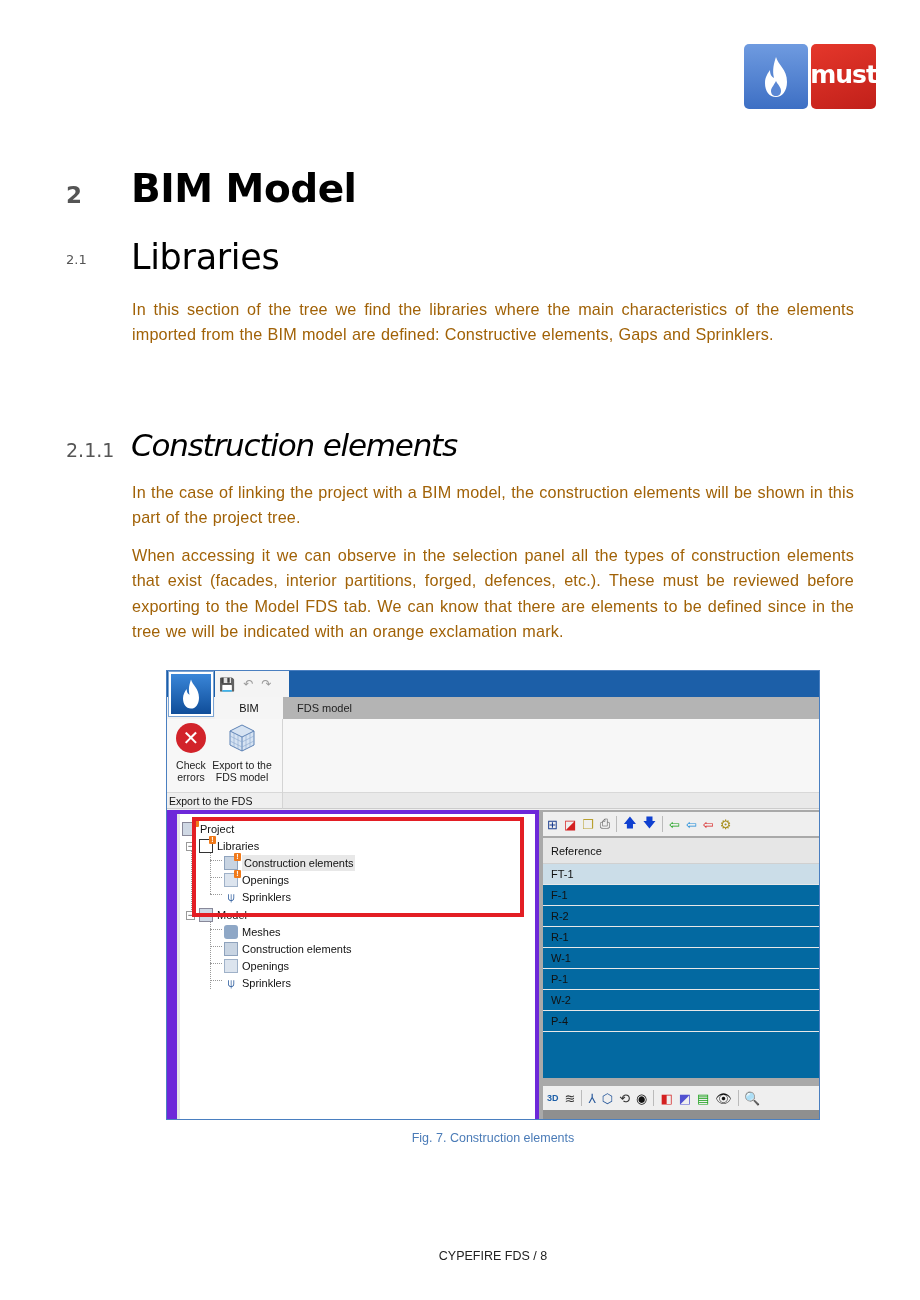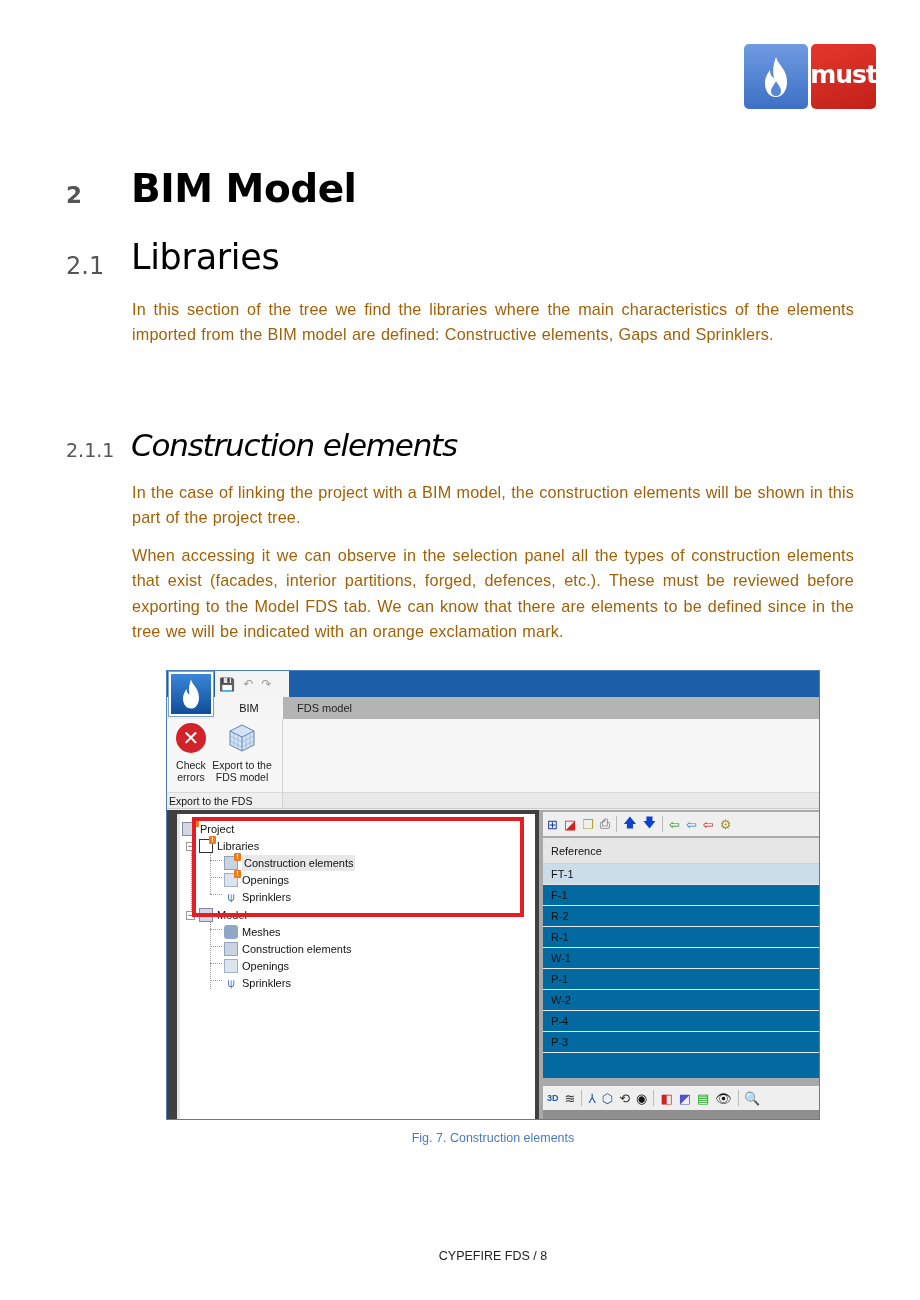--- a/index.html
+++ b/index.html
@@ -9,21 +9,21 @@
   
   .logo { position: absolute; left: 744px; top: 44px; width: 132px; height: 65px; display: flex; gap: 3px; }
   .logo-fire { width: 64px; height: 65px; border-radius: 5px; background: linear-gradient(180deg, #6f9be0 0%, #3d6fc4 100%); display:flex; align-items:center; justify-content:center; }
   .logo-cype { width: 65px; height: 65px; border-radius: 5px; background: linear-gradient(160deg, #e5372b 0%, #c1201a 100%); display:flex; align-items:center; justify-content:center; color:#fff; font-weight: bold; font-size: 25px; font-family: "DejaVu Sans", sans-serif; letter-spacing: -1px; padding-bottom: 4px; }
 
   
   .h-num { position: absolute; color: #555; font-family: "DejaVu Sans", sans-serif; }
   .h-text { position: absolute; color: #000; font-family: "DejaVu Sans", sans-serif; }
   .h1-num { left: 66px; top: 182px; font-size: 23px; font-weight: bold; }
   .h1-text { left: 131px; top: 166px; font-size: 39px; font-weight: bold; letter-spacing: -0.5px; }
-  .h2-num { left: 66px; top: 252px; font-size: 24px; }
+  .h2-num { left: 66px; top: 252px; font-size: 13px; }
   .h2-text { left: 131px; top: 237px; font-size: 35px; letter-spacing: -0.3px; }
   .h3-num { left: 66px; top: 439px; font-size: 19px; }
   .h3-text { left: 131px; top: 427px; font-size: 31px; font-style: italic; letter-spacing: -1.2px; }
 
   .para { position: absolute; left: 132px; width: 722px; font-size: 16.2px; line-height: 25.3px; text-align: justify; color: #a16207; font-family: "Liberation Sans", sans-serif; letter-spacing: 0.15px; word-spacing: 0.5px; }
   .p1 { top: 297px; }
   .p2 { top: 480px; }
   .p3 { top: 543px; }
 
   
@@ -40,21 +40,21 @@
   .ribbon { position: absolute; left: 0; top: 48px; width: 100%; height: 74px; background: #f7f7f7; border-bottom: 1px solid #d8d8d8; }
   .ribbon-group { position: absolute; left: 0; top: 0; width: 116px; height: 74px; border-right: 1px solid #d4d4d4; }
   .rbtn { position: absolute; top: 4px; text-align: center; font-size: 10.5px; line-height: 12px; color: #222; }
   .rbtn-check { left: 4px; width: 40px; }
   .rbtn-export { left: 44px; width: 62px; }
   .err-icon { width: 30px; height: 30px; border-radius: 50%; background: #d2232a; color: #fff; font-weight: bold; font-size: 20px; line-height: 30px; margin: 0 auto 6px; font-family: "DejaVu Sans", sans-serif; }
   .mesh-icon { width: 30px; height: 30px; margin: 0 auto 6px; }
   .ribbon-caption { position: absolute; left: 0; top: 122px; width: 116px; height: 16px; font-size: 10.5px; line-height: 16px; padding-left: 2px; background: #efefef; border-right: 1px solid #d4d4d4; border-bottom: 1px solid #ccc; }
   .caption-strip { position: absolute; left: 116px; top: 122px; width: 538px; height: 16px; background: #e9e9e9; border-bottom: 1px solid #ccc; }
 
-  .tree-panel { position: absolute; left: 0; top: 139px; width: 372px; height: 311px; background: #404040; }
+  .tree-panel { position: absolute; left: 0; top: 139px; width: 372px; height: 311px; background: #6d28d9; }
   .tree-inner { position: absolute; left: 10px; top: 4px; width: 358px; height: 307px; background: #fff; border-left: 3px solid #e6e6e6; }
   .tree-item { position: absolute; height: 16px; line-height: 16px; font-size: 11px; white-space: nowrap; display:flex; align-items:center; gap: 4px; }
   .ti-icon { width: 14px; height: 14px; position: relative; display:inline-block; }
   .ti-icon .warn { position: absolute; right: -4px; top: -4px; width: 7px; height: 8px; background: #f07a1a; color: #fff; font-size: 7px; line-height: 8px; text-align:center; font-weight: bold; border-radius: 1px; }
   .expander { width: 9px; height: 9px; border: 1px solid #999; font-size: 9px; line-height: 7px; text-align: center; color: #333; background:#fff; display:inline-block; }
   .selected-label { background: #e8e8e8; padding: 0 2px; }
   .tree-line-v { position: absolute; border-left: 1px dotted #999; }
   .tree-line-h { position: absolute; border-top: 1px dotted #999; height: 0; }
   .highlight-box { position: absolute; left: 12px; top: 3px; width: 332px; height: 100px; border: 4px solid #e31e24; }
 
@@ -233,21 +233,20 @@
     <div class="ref-table">
       <div class="ref-header">Reference</div>
       <div class="ref-row sel">FT-1</div>
       <div class="ref-row">F-1</div>
       <div class="ref-row">R-2</div>
       <div class="ref-row">R-1</div>
       <div class="ref-row">W-1</div>
       <div class="ref-row">P-1</div>
       <div class="ref-row">W-2</div>
       <div class="ref-row">P-4</div>
-      <div class="ref-row">P-3</div>
     </div>
     <div class="rp-bottom">
       <span style="color:#1c5fa8;font-size:9px;font-weight:bold;">3D</span>
       <span style="color:#333;">≋</span>
       <span class="tb-sep"></span>
       <span style="color:#2a5a9c;">⅄</span>
       <span style="color:#2a5a9c;">⬡</span>
       <span style="color:#333;">⟲</span>
       <span style="color:#111;">◉</span>
       <span class="tb-sep"></span>

